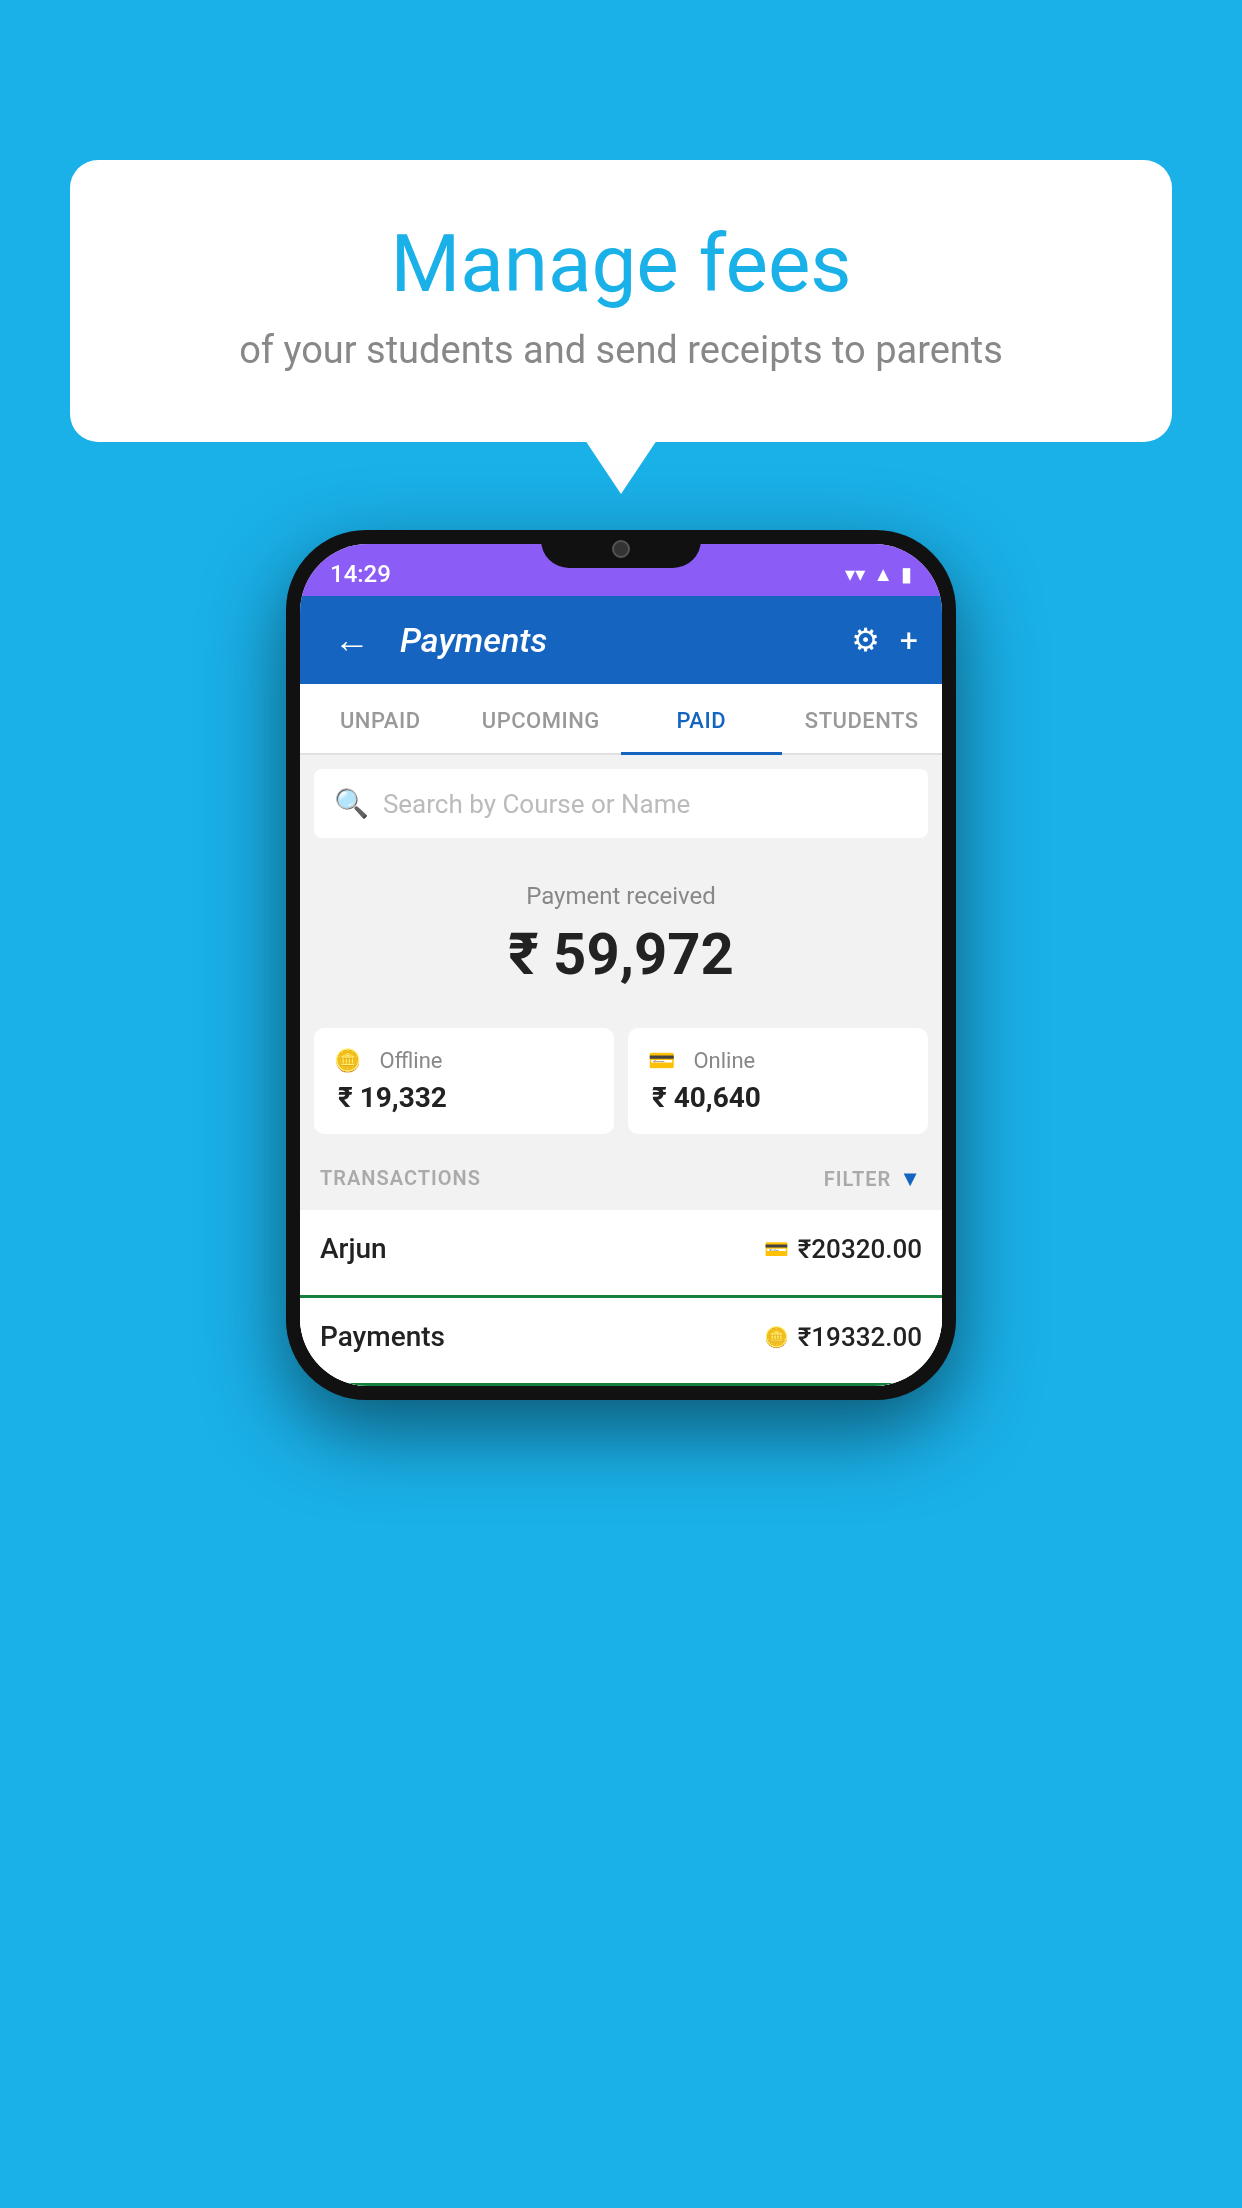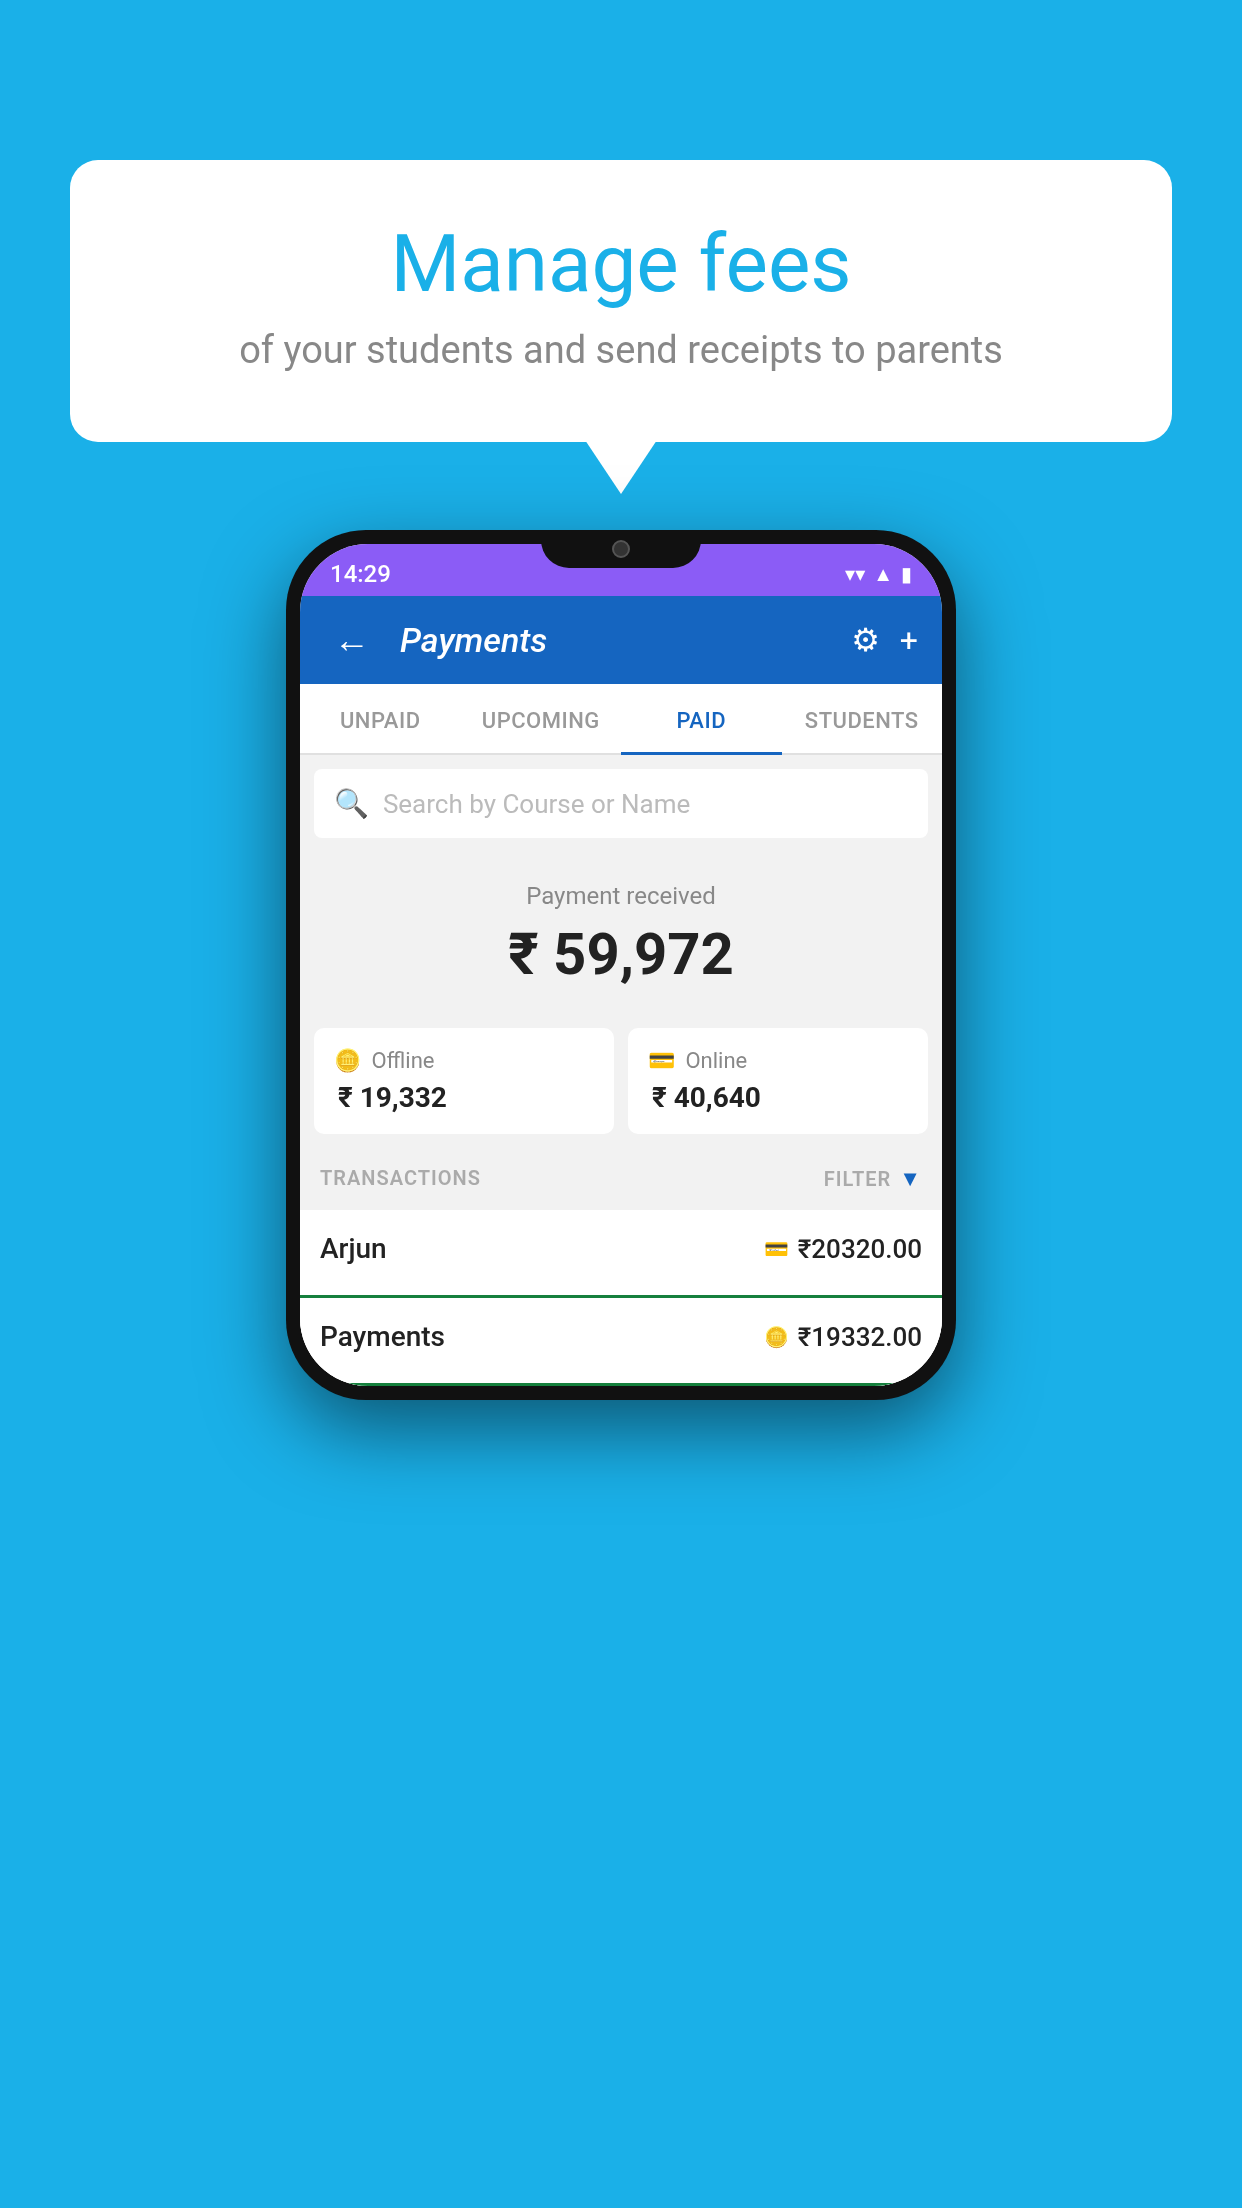--- a/index.html
+++ b/index.html
@@ -278,20 +278,21 @@
     }
 
     .card-icon {
       font-size: 22px;
       color: #888;
     }
 
     .card-label {
       font-size: 22px;
       color: #888;
+      margin-left: 8px;
     }
 
     .card-amount {
       font-size: 28px;
       font-weight: 700;
       color: #222;
       padding-left: 4px;
     }
 
     

